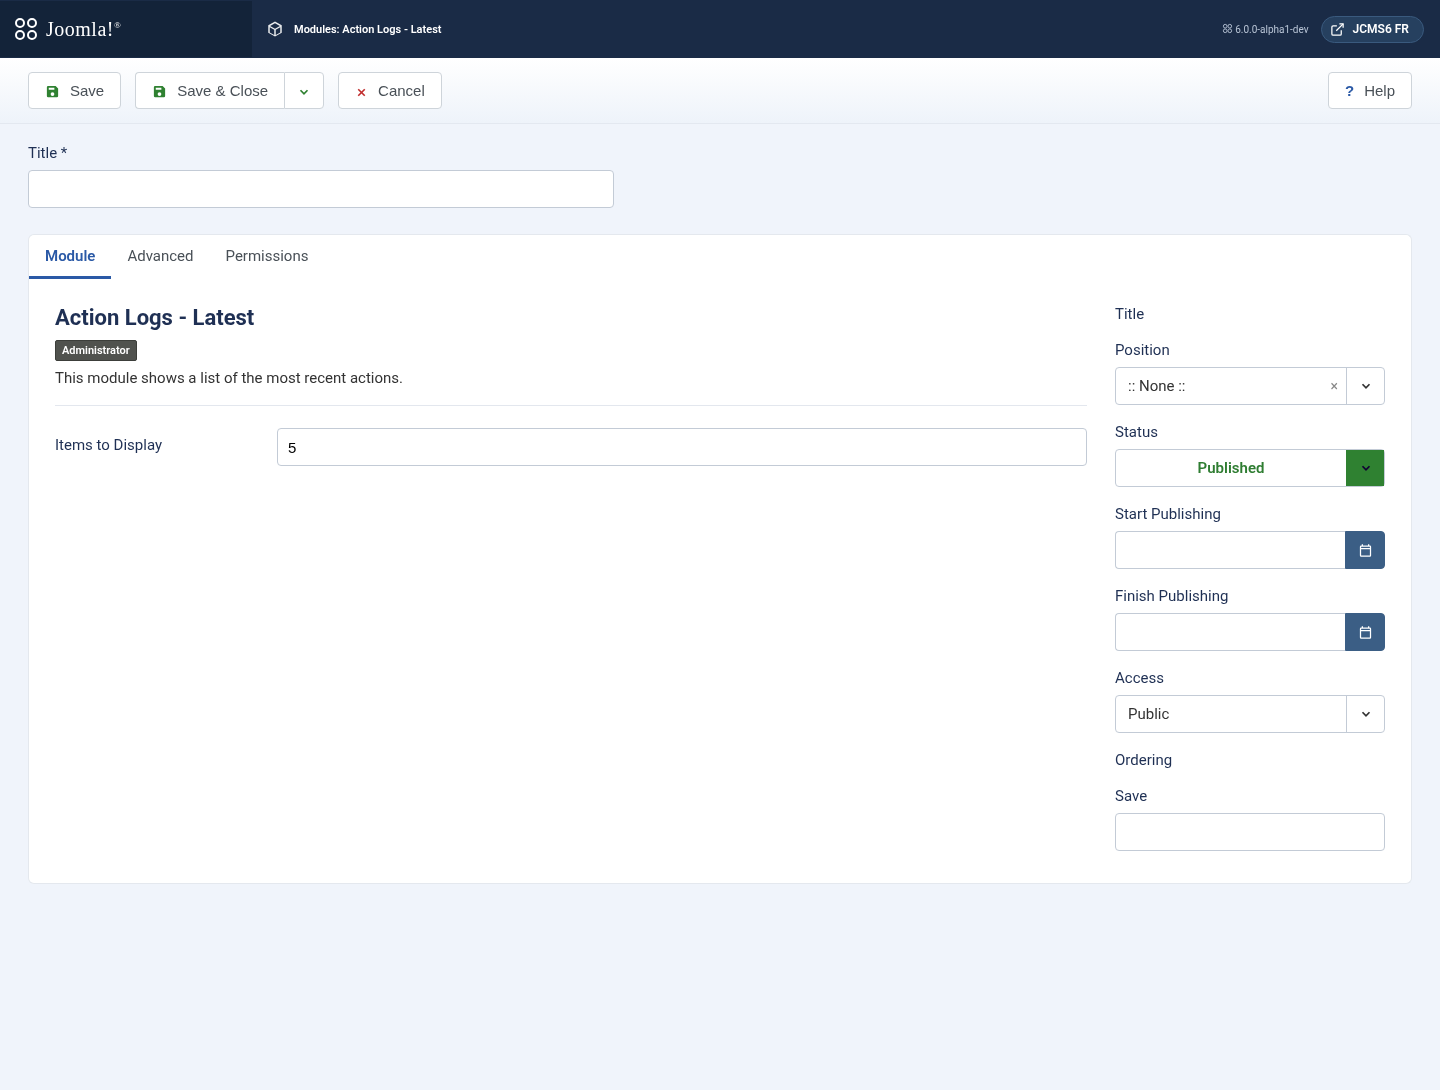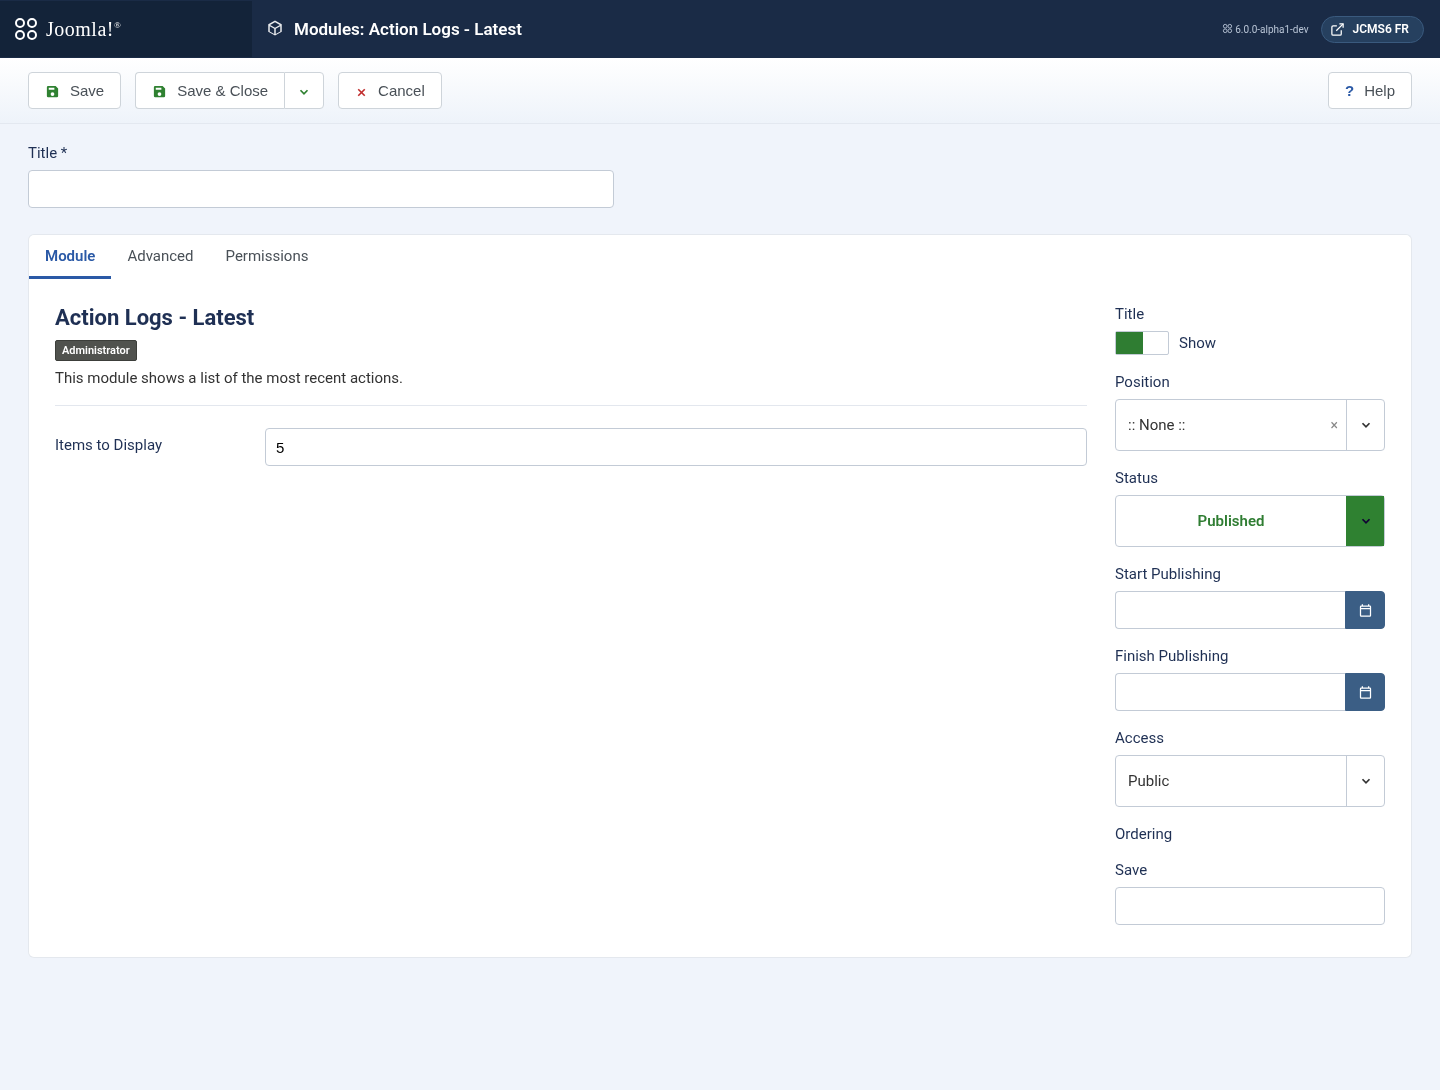--- a/index.html
+++ b/index.html
@@ -26,24 +26,24 @@
 }
 .logo-text {
   font-family: Georgia, serif;
   font-size: 20px;
   letter-spacing: 0.5px;
   color: #fff;
 }
 .logo-reg { font-size: 9px; vertical-align: super; }
 .title-area {
   display: flex;
-  align-items: flex-start;
+  align-items: center;
   padding-left: 14px;
   flex: 1;
-  font-size: 17px;
+  font-size: 11px;
   font-weight: 600;
 }
 .title-area .cube { margin-right: 10px; opacity: .9; }
 .top-right {
   display: flex;
   align-items: center;
   gap: 12px;
   padding-right: 16px;
 }
 .version {
@@ -157,20 +157,21 @@
   color: #333;
 }
 .hr {
   border: none;
   border-top: 1px solid #e3e7ee;
   margin: 18px 0 22px;
 }
 .form-row {
   display: flex;
   align-items: flex-start;
+  gap: 12px;
 }
 .form-row .form-label {
   width: 210px;
   font-size: 15px;
   color: #1f3054;
   padding-top: 8px;
 }
 .number-input {
   flex: 1;
   height: 38px;
@@ -199,21 +200,21 @@
   width: 27px;
   height: 22px;
   background: #2f7d32;
   top: 0px;
   left: 0px;
 }
 .toggle-text { font-size: 15px; color: #1f3054; }
 .select-wrap {
   display: flex;
   align-items: center;
-  height: 52px;
+  height: 38px;
   border: 1px solid #c3cbd6;
   border-radius: 4px;
   background: #fff;
 }
 .select-wrap .value { flex: 1; padding: 0 12px; font-size: 15px; color: #333; }
 .select-wrap .clear-x { color: #888; padding: 0 8px; cursor: pointer; font-size: 14px; }
 .select-wrap .caret {
   width: 38px;
   display: flex;
   align-items: center;
@@ -344,26 +345,20 @@
       <div class="form-row">
         <div class="form-label">Items to Display</div>
         <input class="number-input" type="number" value="5" style="">
       </div>
     </div>
 
     <div class="col-right">
 
       <div class="side-field">
         <div class="side-label">Title</div>
-        <div class="toggle-row">
-          <div class="toggle">
-            <div class="knob"></div>
-          </div>
-          <span class="toggle-text">Show</span>
-        </div>
       </div>
 
       <div class="side-field">
         <div class="side-label">Position</div>
         <div class="select-wrap">
           <span class="value">:: None ::</span>
           <span class="clear-x">×</span>
           <span class="caret">
             <svg width="14" height="14" viewBox="0 0 24 24" fill="none" stroke="#333" stroke-width="3">
                 <polyline points="6 9 12 15 18 9"></polyline>

